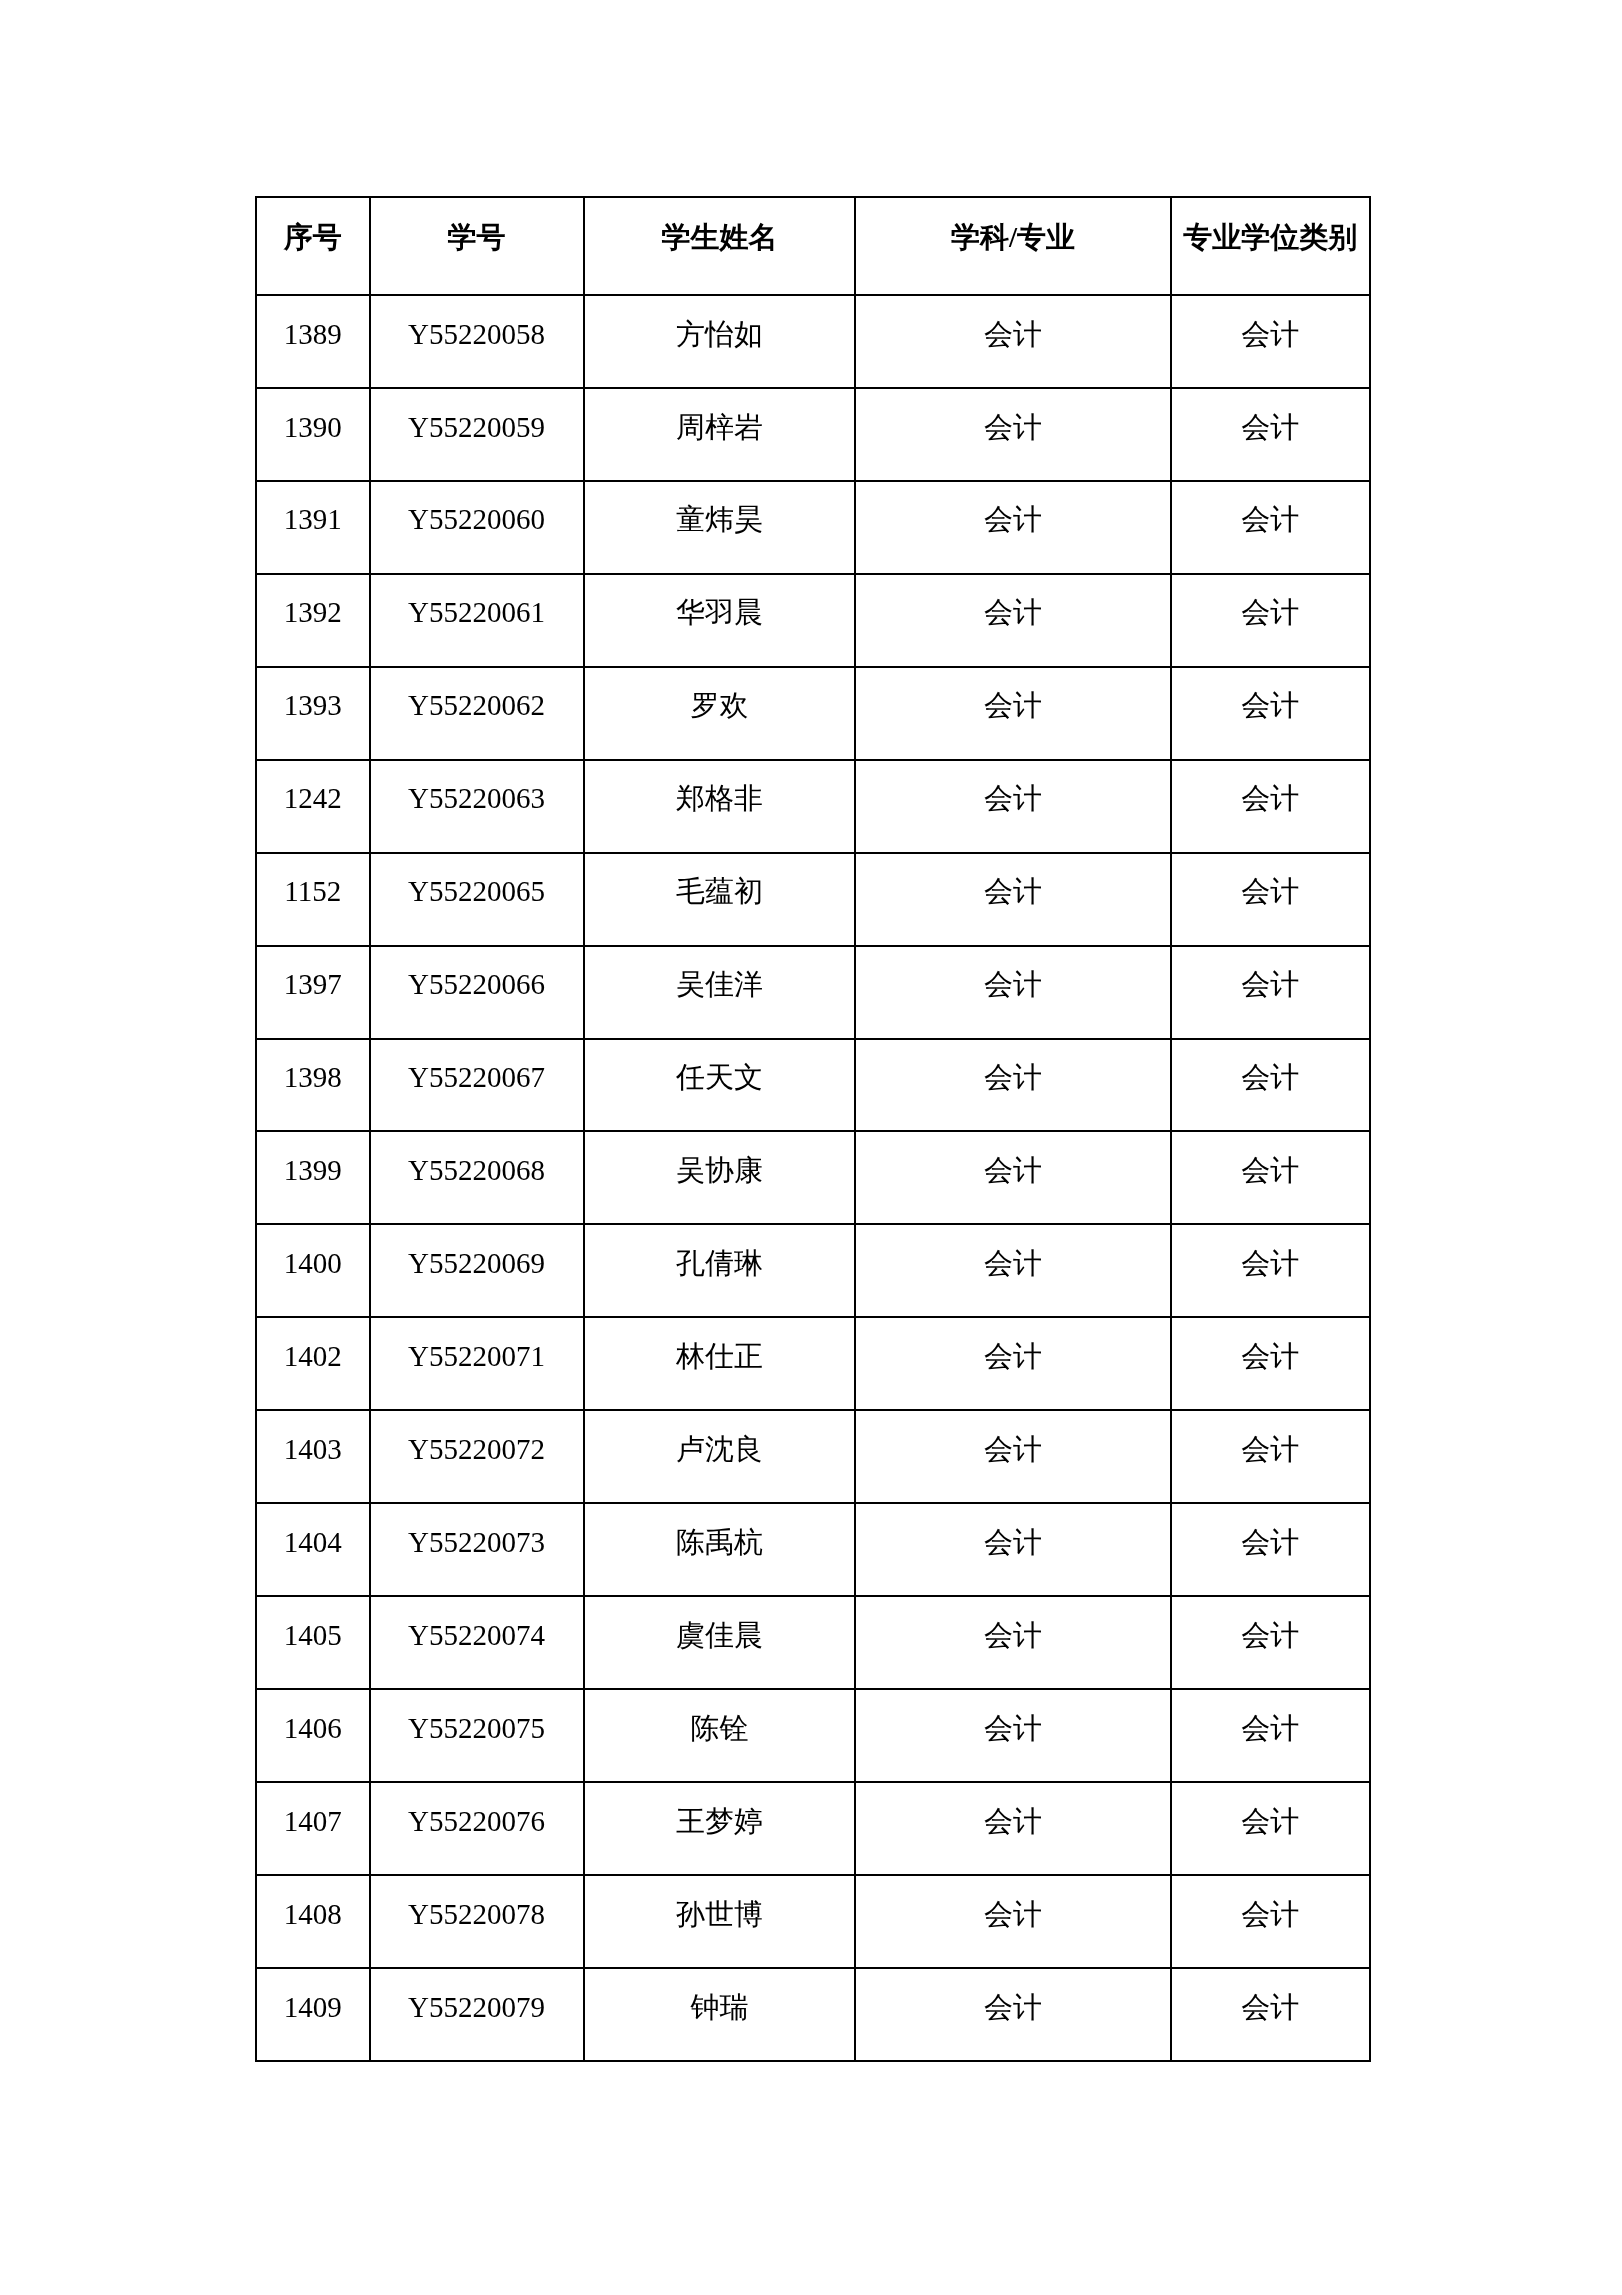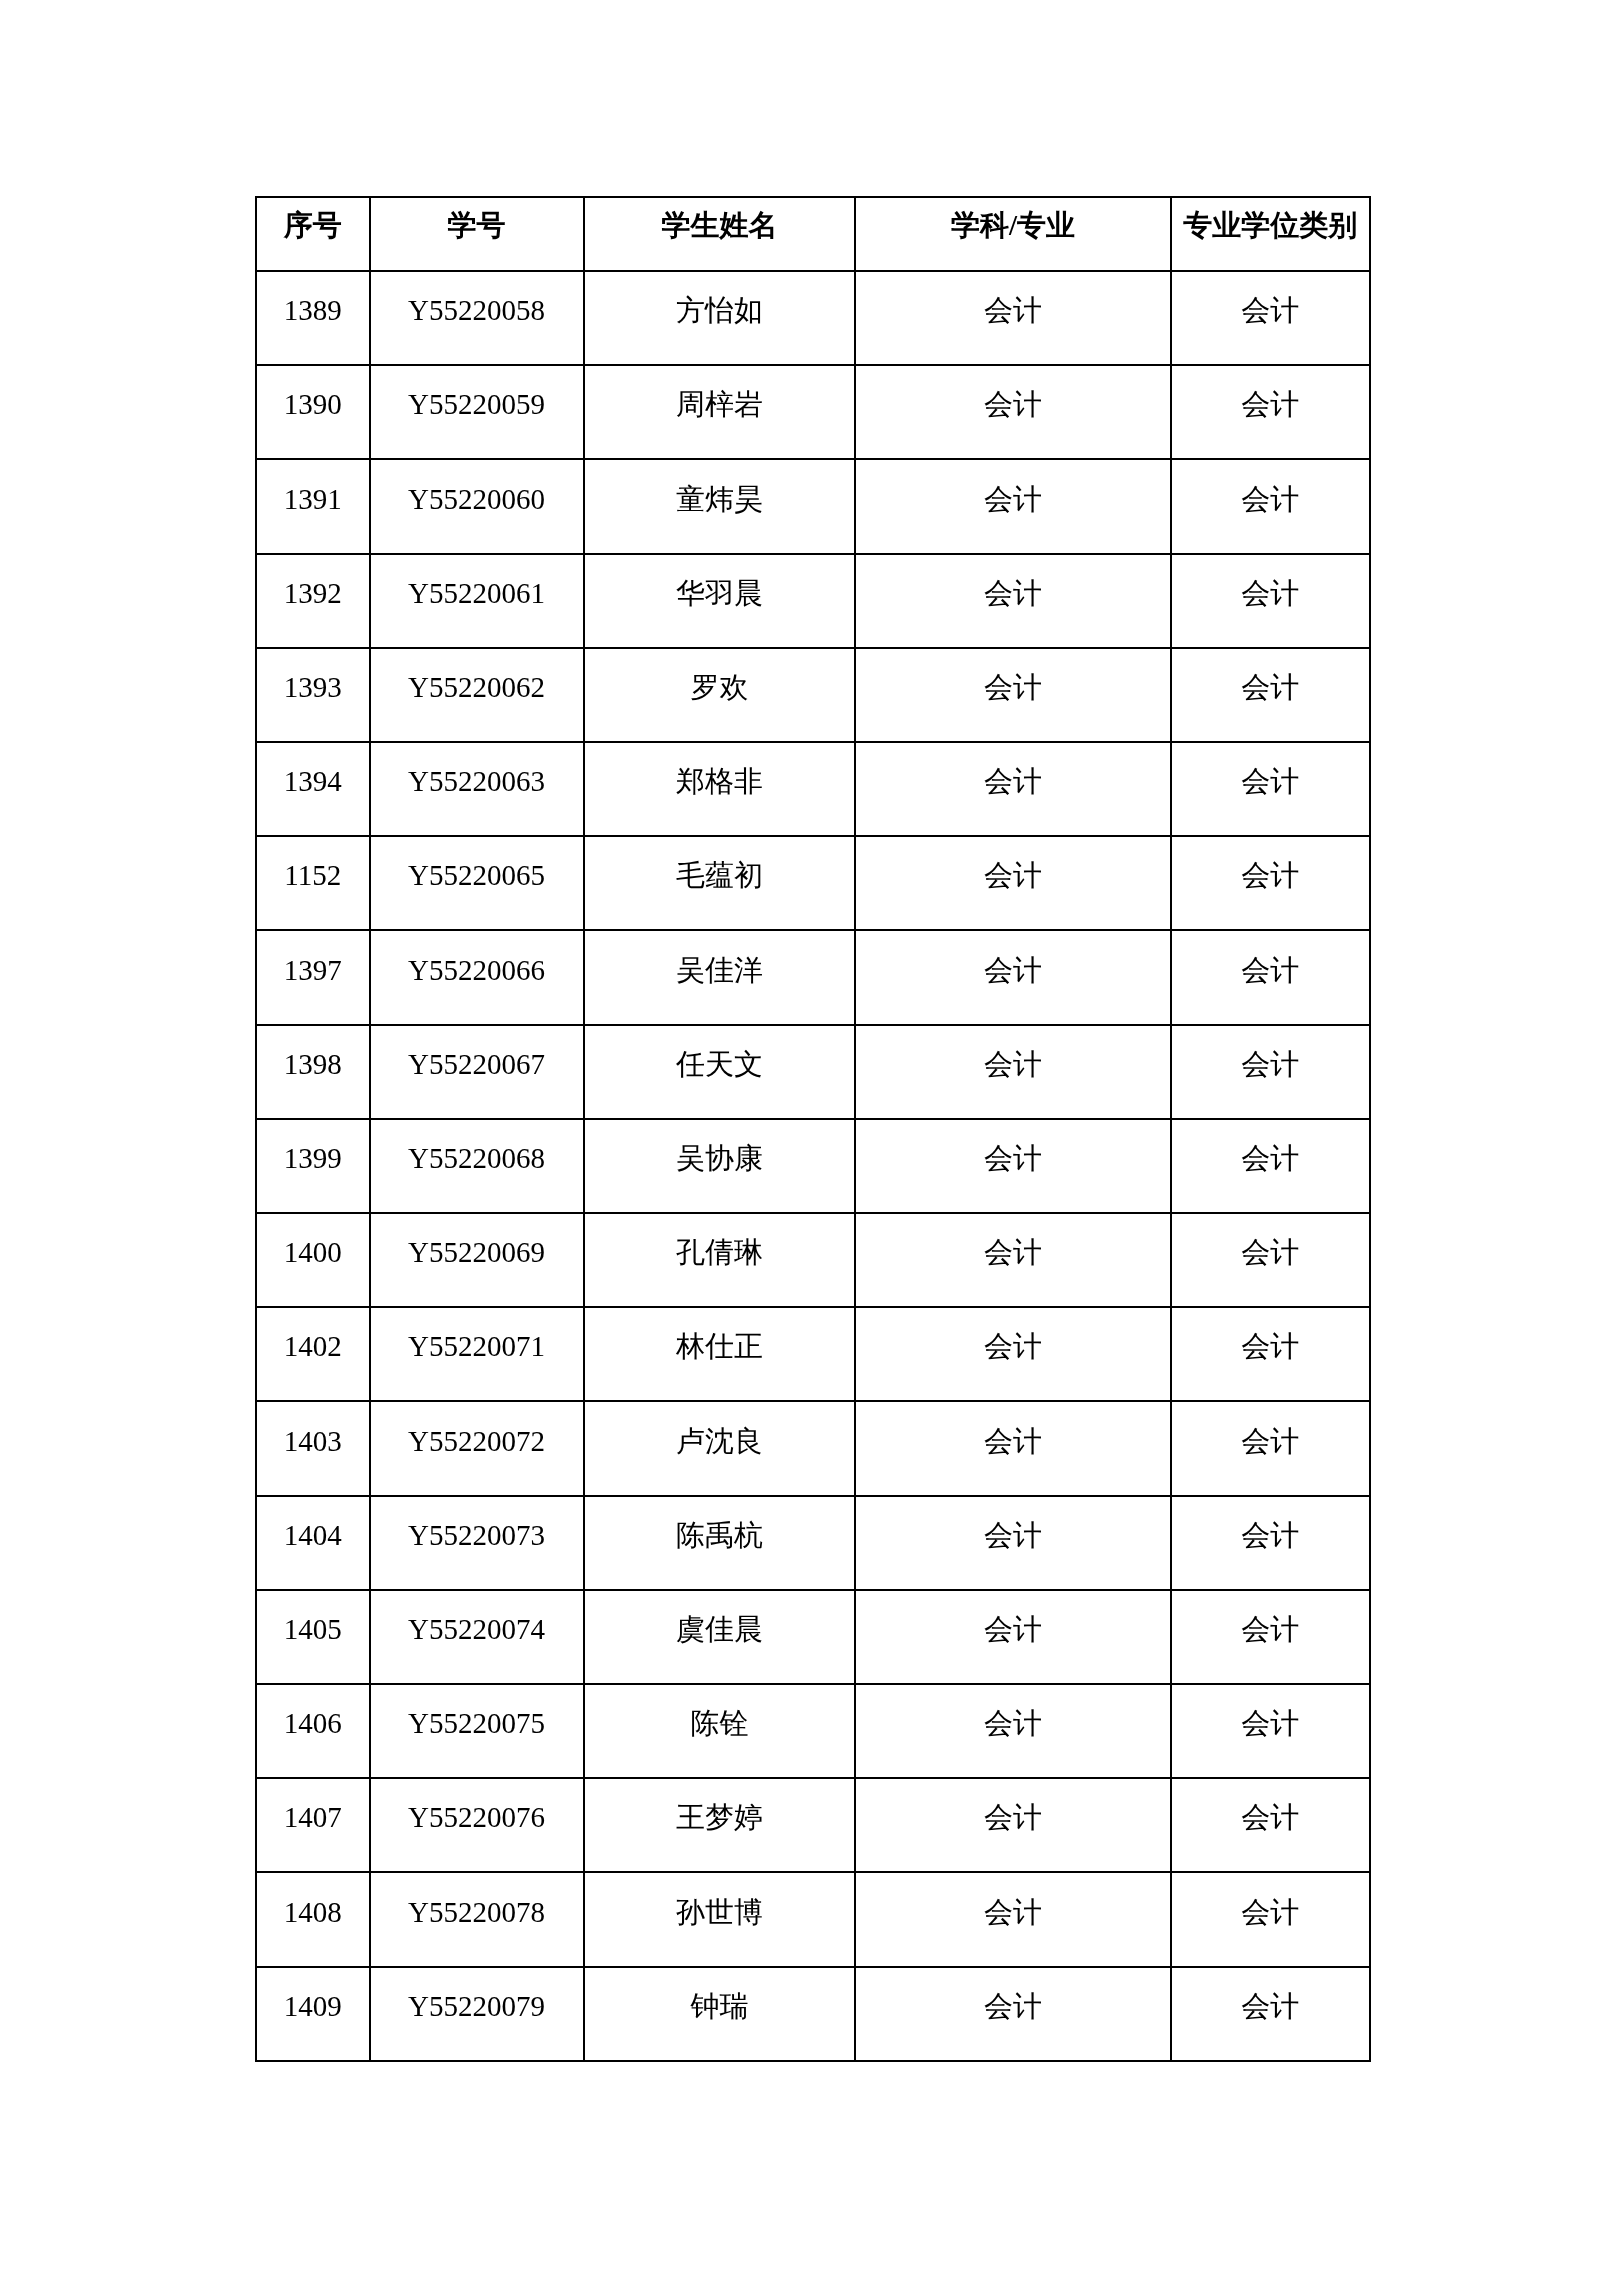--- a/index.html
+++ b/index.html
@@ -46,21 +46,21 @@
   }
   table.student-table th {
     font-weight: bold;
     padding-bottom: 17px;
   }
   col.c-seq   { width: 10.2%; }
   col.c-id    { width: 19.2%; }
   col.c-name  { width: 24.4%; }
   col.c-major { width: 28.3%; }
   col.c-cat   { width: 17.9%; }
-  thead tr { height: 74px; }
+  thead tr { height: 98px; }
   tbody tr { height: 64px; }
 </style>
 </head>
 <body>
 
 <div class="page">
   <table class="student-table">
     <colgroup>
       <col class="c-seq">
       <col class="c-id">
@@ -108,21 +108,21 @@
         <td>会计</td>
       </tr>
         <tr>
         <td>1393</td>
         <td>Y55220062</td>
         <td>罗欢</td>
         <td>会计</td>
         <td>会计</td>
       </tr>
         <tr>
-        <td>1394</td>
+        <td>1242</td>
         <td>Y55220063</td>
         <td>郑格非</td>
         <td>会计</td>
         <td>会计</td>
       </tr>
         <tr>
         <td>1152</td>
         <td>Y55220065</td>
         <td>毛蕴初</td>
         <td>会计</td>

